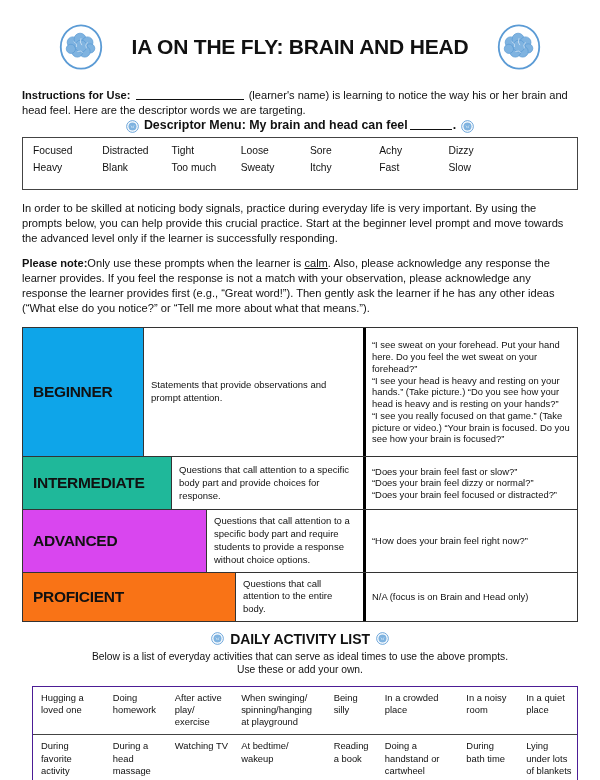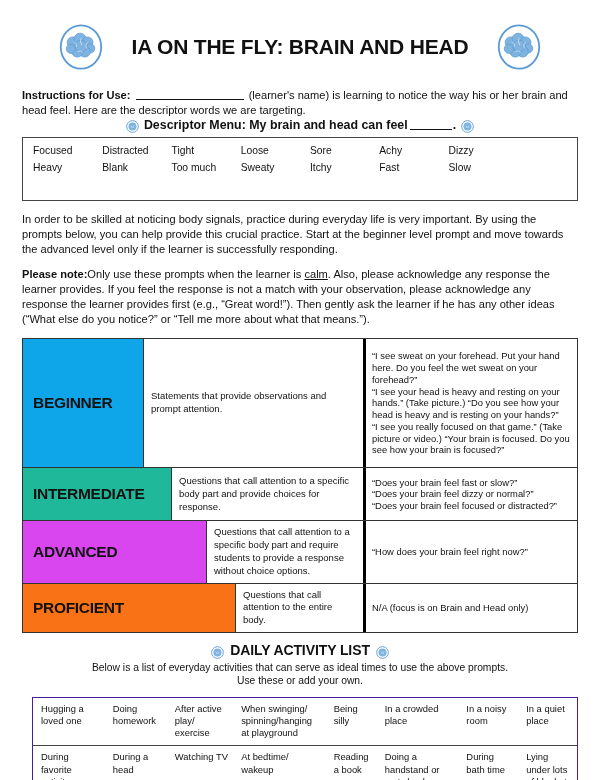--- a/index.html
+++ b/index.html
@@ -78,21 +78,21 @@
   }
   .menu-blank {
     display: inline-block;
     border-bottom: 1.4px solid #111;
     width: 42px;
     height: 9px;
     margin: 0 1px -1px 2px;
   }
   .descriptor-box {
     border: 1px solid #444;
-    padding: 5px 0 23px 0;
+    padding: 5px 0 12px 0;
   }
   .descriptor-row {
     display: flex;
     padding: 2px 0;
   }
   .descriptor-cell {
     font-size: 10.3px;
     line-height: 1.25;
     padding-left: 10px;
     box-sizing: border-box;
@@ -167,21 +167,21 @@
   .desc-proficient { flex: 1 1 auto; }
 
   .row-beginner { min-height: 128px; }
   .row-intermediate { min-height: 52px; }
   .row-advanced { min-height: 58px; }
   .row-proficient { min-height: 44px; }
 
   
   .daily-heading {
     display: flex;
-    align-items: flex-end;
+    align-items: flex-start;
     justify-content: center;
     gap: 6px;
     margin-top: 9px;
   }
   .daily-heading .mini { width: 13px; height: 13px; flex: 0 0 auto; }
   .daily-title {
     font-size: 14px;
     font-weight: bold;
     letter-spacing: -0.1px;
   }

